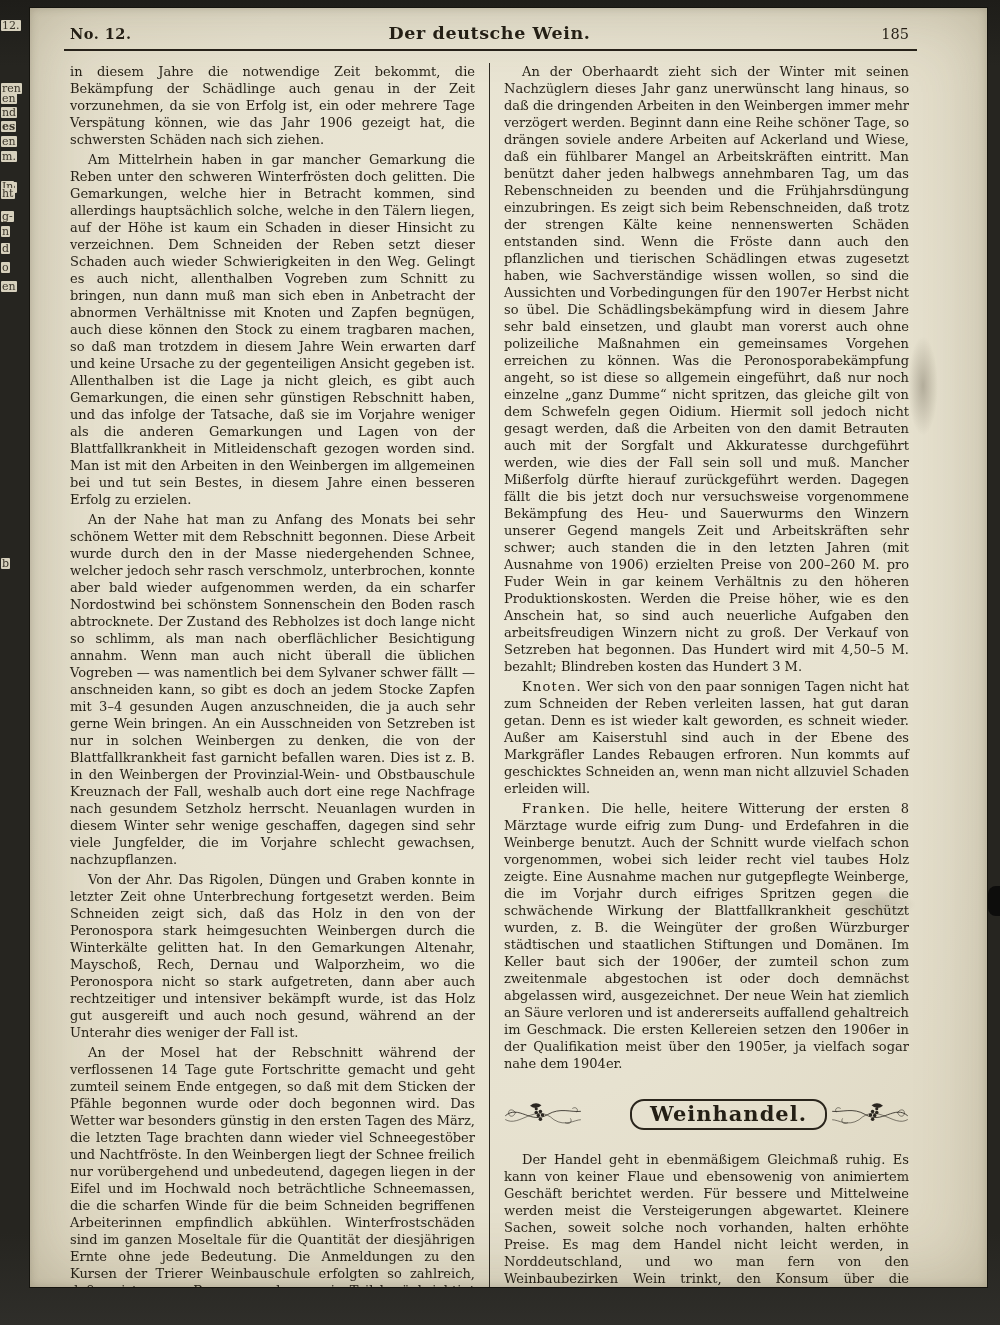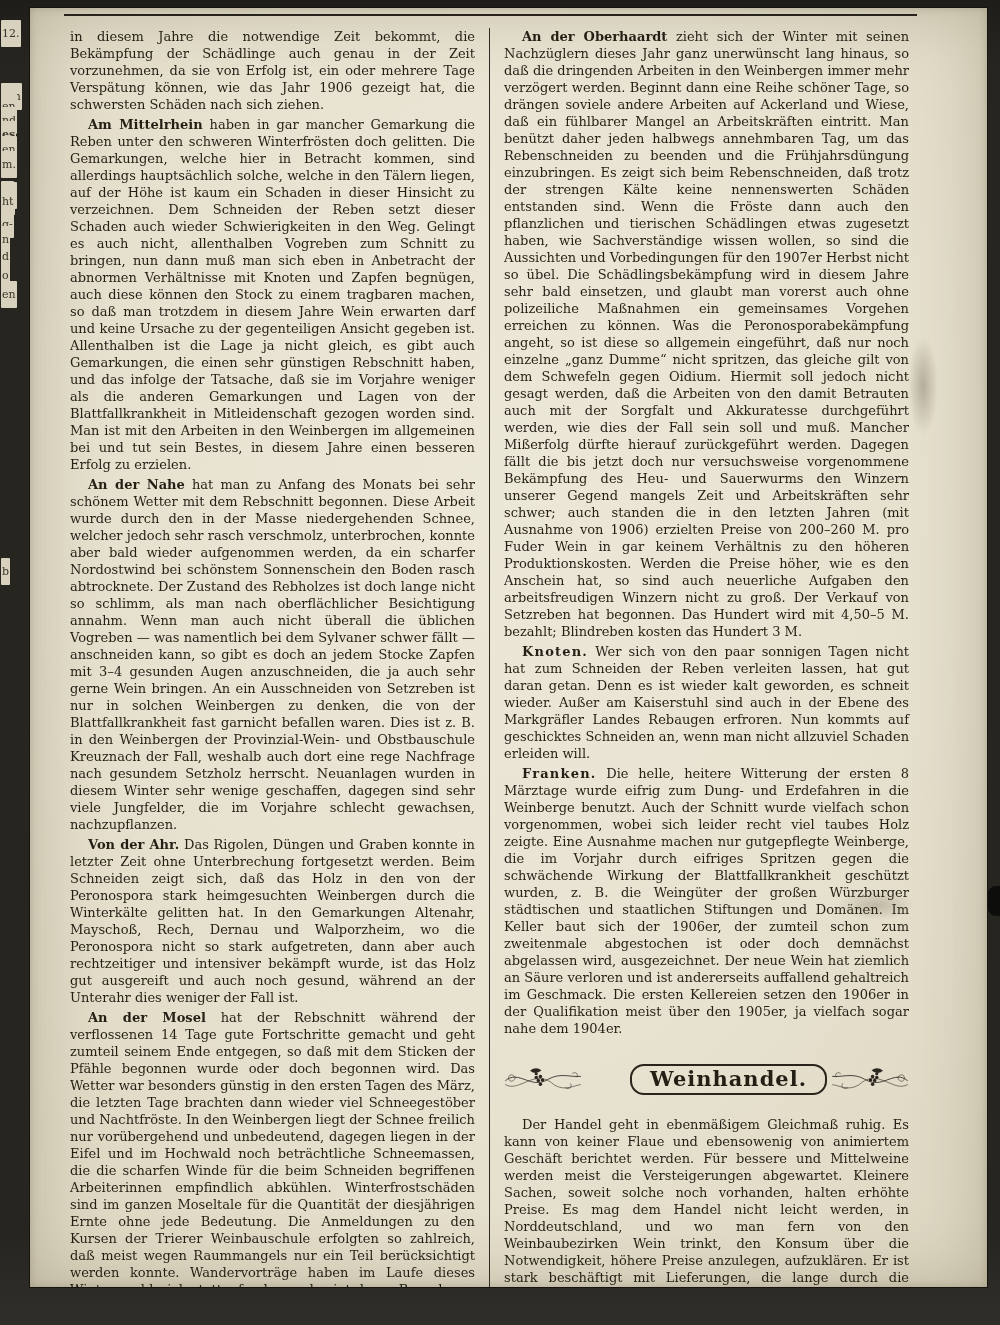--- a/index.html
+++ b/index.html
@@ -22,34 +22,34 @@
   }
   .masthead { display:flex; align-items:baseline; padding:15px 78px 0 40px; }
   .issue  { width:120px; font-size:14.5px; font-weight:bold; letter-spacing:.5px; }
   .jtitle { flex:1; text-align:center; font-size:17.5px; font-weight:bold; letter-spacing:.6px; }
   .pageno { width:120px; text-align:right; font-size:14.5px; }
   .rule { height:2px; background:#27221a; margin:6px 70px 0 34px; }
   .columns { display:flex; align-items:stretch; padding:12px 78px 0 40px; }
   .col { flex:1; font-size:13px; line-height:17px; text-align:justify; min-width:0; }
   .col p { text-indent:18px; margin-bottom:3px; }
   .col p.cont { text-indent:0; }
-  .lead { font-weight:bold; }
+  .lead { font-weight:normal; }
   .spread { letter-spacing:1.2px; }
   .colrule { width:1px; background:#2e2a22; margin:0 14px; }
   .weinhandel { display:flex; align-items:center; gap:4px; margin:14px 0 9px; }
   .wh-orn { flex:1; height:56px; min-width:0; }
   .wh-orn.flip { transform:scaleX(-1); }
   .wh-title {
     font-size:21px; font-weight:bold; white-space:nowrap; text-indent:0;
     border:2px solid #2a251c; border-radius:14px; padding:4px 18px 6px; letter-spacing:1px;margin-left:44px;
   }
   .edge { position:absolute; left:0; top:0; width:30px; height:100%; }
   .edge-frag {
     position:absolute; left:1px; font-size:11px; line-height:11px;
-    background:#d7d1bd; color:#3a352a; padding:8px 1px; border-radius:1px;
+    background:#d7d1bd; color:#3a352a; padding:0 1px; border-radius:1px;
   }
   .artifact { position:absolute; pointer-events:none; }
   .smudge1 { left:908px; top:336px; width:30px; height:100px; border-radius:50%;
     background:radial-gradient(ellipse, rgba(80,72,55,.33), rgba(80,72,55,0) 70%); }
   .smudge2 { left:836px; top:890px; width:80px; height:30px; border-radius:50%;
     background:radial-gradient(ellipse, rgba(90,82,62,.28), rgba(90,82,62,0) 70%); }
   .edge-artifact { right:0; top:886px; width:12px; height:30px; background:#0d0d0c; border-radius:8px 0 0 8px; }
 </style>
 </head>
 <body>
@@ -70,20 +70,25 @@
     <span class="edge-frag" style="top: 211px;">g-</span>
     <span class="edge-frag" style="top: 226px;">n</span>
     <span class="edge-frag" style="top: 243px;">d</span>
     <span class="edge-frag" style="top: 262px;">o</span>
     <span class="edge-frag" style="top: 281px;">en</span>
     <span class="edge-frag" style="top: 558px;">b</span>
   </div>
 
 <div class="page">
 
+  <div class="masthead">
+    <span class="issue">No. 12.</span>
+    <span class="jtitle">Der deutsche Wein.</span>
+    <span class="pageno">185</span>
+  </div>
 
   <div class="rule"></div>
 
   <div class="columns">
 
     <div class="col">
       <p class="cont"><span>in diesem Jahre die notwendige Zeit bekommt, die Bekämpfung der Schädlinge auch genau in der Zeit vorzunehmen, da sie von Erfolg ist, ein oder mehrere Tage Verspätung können, wie das Jahr 1906 gezeigt hat, die schwersten Schäden nach sich ziehen.</span></p>
       <p><b class="lead">Am Mittelrhein</b> <span>haben in gar mancher Gemarkung die Reben unter den schweren Winterfrösten doch gelitten. Die Gemarkungen, welche hier in Betracht kommen, sind allerdings hauptsächlich solche, welche in den Tälern liegen, auf der Höhe ist kaum ein Schaden in dieser Hinsicht zu verzeichnen. Dem Schneiden der Reben setzt dieser Schaden auch wieder Schwierigkeiten in den Weg. Gelingt es auch nicht, allenthalben Vogreben zum Schnitt zu bringen, nun dann muß man sich eben in Anbetracht der abnormen Verhältnisse mit Knoten und Zapfen begnügen, auch diese können den Stock zu einem tragbaren machen, so daß man trotzdem in diesem Jahre Wein erwarten darf und keine Ursache zu der gegenteiligen Ansicht gegeben ist. Allenthalben ist die Lage ja nicht gleich, es gibt auch Gemarkungen, die einen sehr günstigen Rebschnitt haben, und das infolge der Tatsache, daß sie im Vorjahre weniger als die anderen Gemarkungen und Lagen von der Blattfallkrankheit in Mitleidenschaft gezogen worden sind. Man ist mit den Arbeiten in den Weinbergen im allgemeinen bei und tut sein Bestes, in diesem Jahre einen besseren Erfolg zu erzielen.</span></p>
       <p><b class="lead">An der Nahe</b> <span>hat man zu Anfang des Monats bei sehr schönem Wetter mit dem Rebschnitt begonnen. Diese Arbeit wurde durch den in der Masse niedergehenden Schnee, welcher jedoch sehr rasch verschmolz, unterbrochen, konnte aber bald wieder aufgenommen werden, da ein scharfer Nordostwind bei schönstem Sonnenschein den Boden rasch abtrocknete. Der Zustand des Rebholzes ist doch lange nicht so schlimm, als man nach oberflächlicher Besichtigung annahm. Wenn man auch nicht überall die üblichen Vogreben — was namentlich bei dem Sylvaner schwer fällt — anschneiden kann, so gibt es doch an jedem Stocke Zapfen mit 3–4 gesunden Augen anzuschneiden, die ja auch sehr gerne Wein bringen. An ein Ausschneiden von Setzreben ist nur in solchen Weinbergen zu denken, die von der Blattfallkrankheit fast garnicht befallen waren. Dies ist z. B. in den Weinbergen der Provinzial-Wein- und Obstbauschule Kreuznach der Fall, weshalb auch dort eine rege Nachfrage nach gesundem Setzholz herrscht. Neuanlagen wurden in diesem Winter sehr wenige geschaffen, dagegen sind sehr viele Jungfelder, die im Vorjahre schlecht gewachsen, nachzupflanzen.</span></p>
       <p><b class="lead">Von der Ahr.</b> <span>Das Rigolen, Düngen und Graben konnte in letzter Zeit ohne Unterbrechung fortgesetzt werden. Beim Schneiden zeigt sich, daß das Holz in den von der Peronospora stark heimgesuchten Weinbergen durch die Winterkälte gelitten hat. In den Gemarkungen Altenahr, Mayschoß, Rech, Dernau und Walporzheim, wo die Peronospora nicht so stark aufgetreten, dann aber auch rechtzeitiger und intensiver bekämpft wurde, ist das Holz gut ausgereift und auch noch gesund, während an der Unterahr dies weniger der Fall ist.</span></p>

